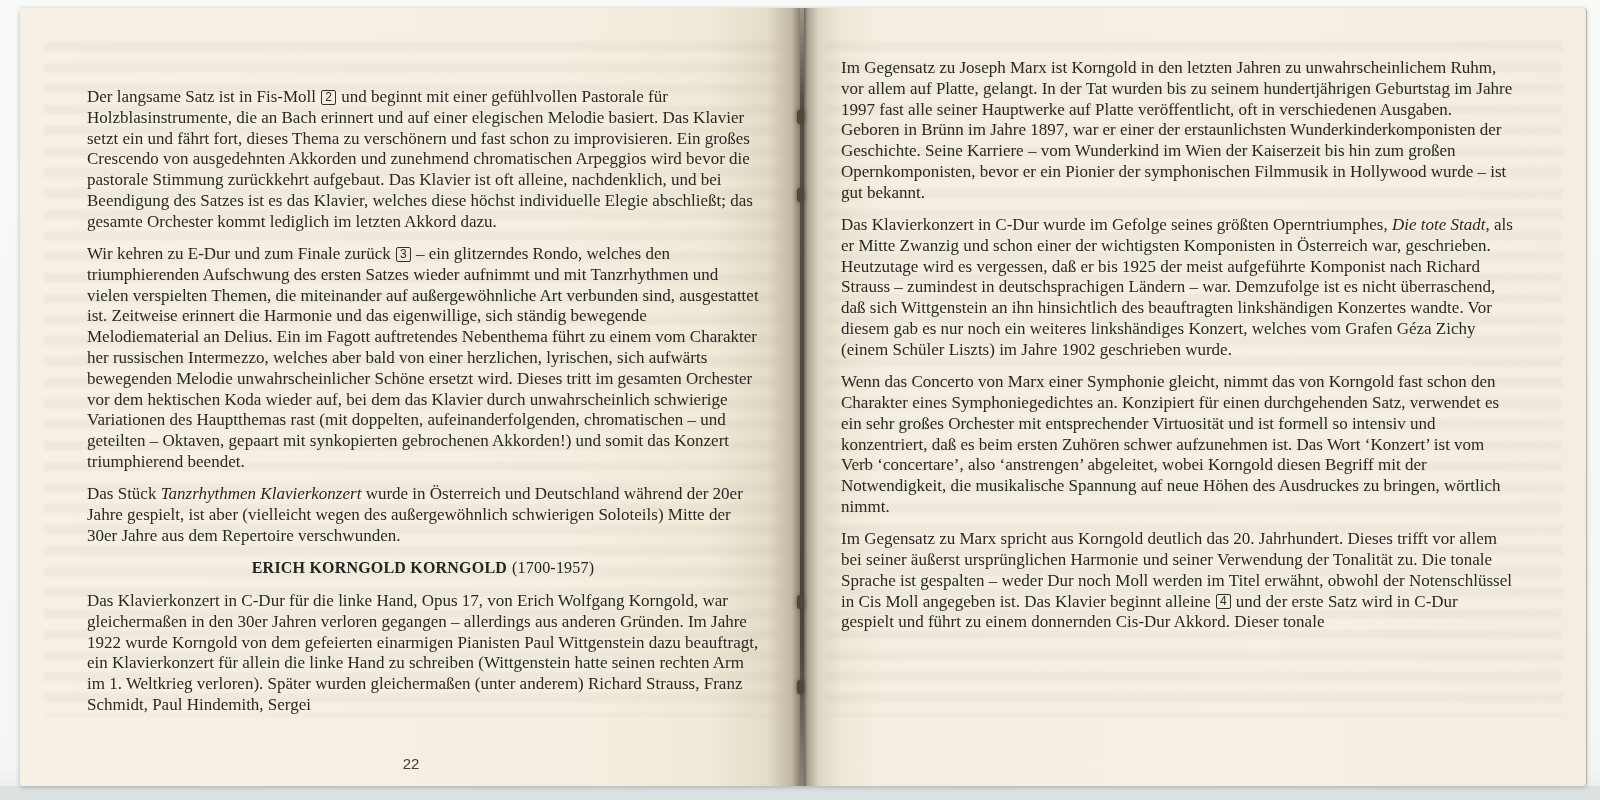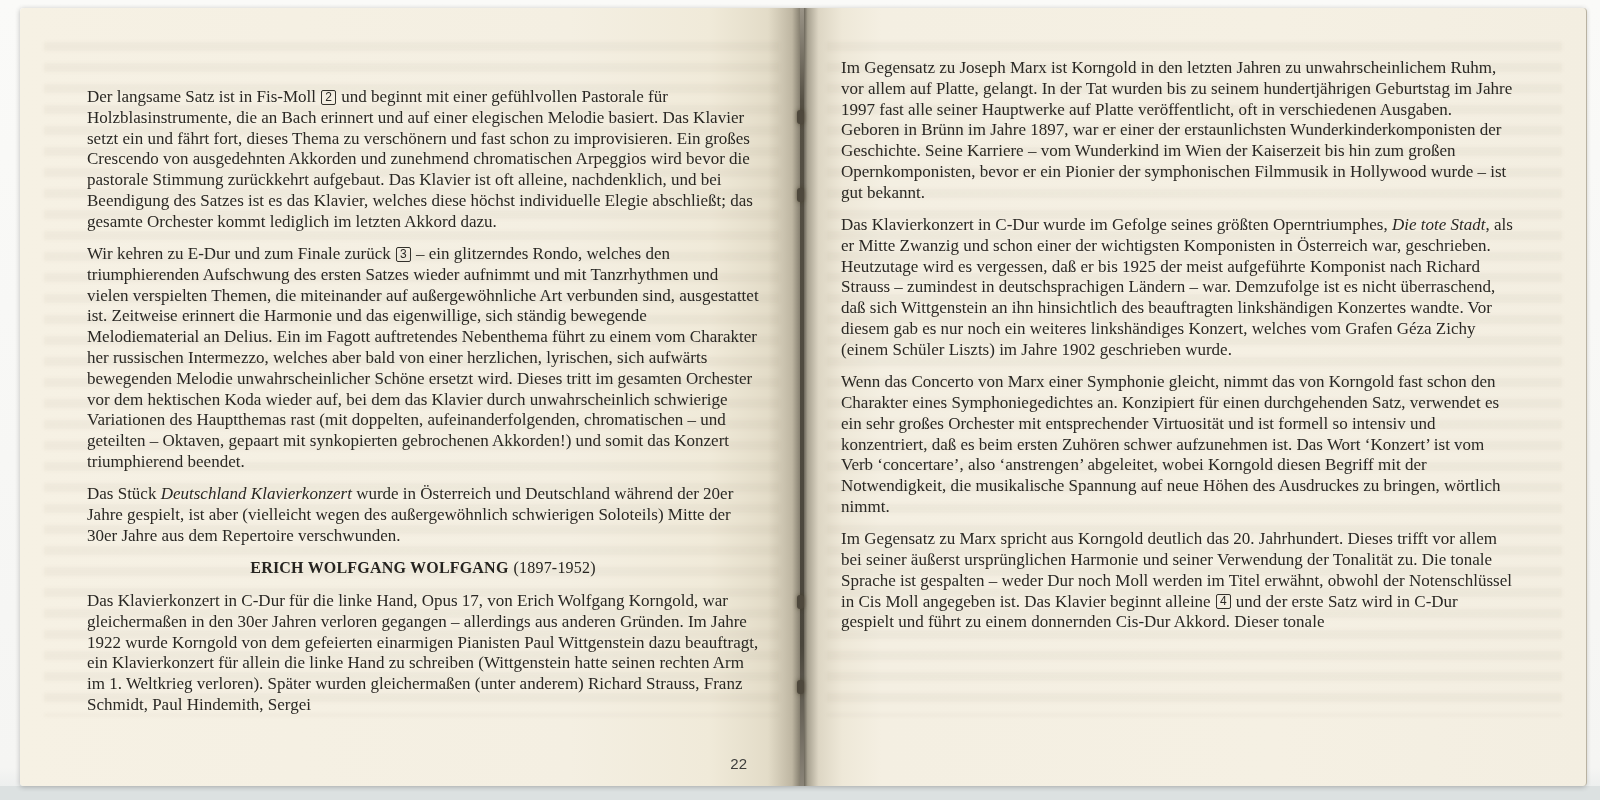--- a/index.html
+++ b/index.html
@@ -59,37 +59,37 @@
   .track-box{
     display:inline-block;border:1px solid #33312b;border-radius:2px;
     font-family:"Liberation Sans", sans-serif;
     font-size:12px;line-height:13px;padding:0 3px;vertical-align:1.5px;
     margin:0 1px;
   }
   .page-number{
     position:absolute;bottom:14px;width:672px;text-align:center;z-index:1;
     font-family:"Liberation Sans", sans-serif;font-size:15px;color:#3d3d3b;
   }
-  .page-left .page-number{left:55px;text-align:right;}
+  .page-left .page-number{left:55px;}
   .page-right .page-number{left:38px;}
 </style>
 </head>
 <body>
 
 <div class="bed-bottom"></div>
 
 <div class="booklet">
 
   <div class="page page-left">
     <div class="text-col">
       <p>Der langsame Satz ist in Fis-Moll <span class="track-box">2</span> und beginnt mit einer gefühlvollen Pastorale für Holzblasinstrumente, die an Bach erinnert und auf einer elegischen Melodie basiert. Das Klavier setzt ein und fährt fort, dieses Thema zu verschönern und fast schon zu improvisieren. Ein großes Crescendo von ausgedehnten Akkorden und zunehmend chromatischen Arpeggios wird bevor die pastorale Stimmung zurückkehrt aufgebaut. Das Klavier ist oft alleine, nachdenklich, und bei Beendigung des Satzes ist es das Klavier, welches diese höchst individuelle Elegie abschließt; das gesamte Orchester kommt lediglich im letzten Akkord dazu.</p>
       <p>Wir kehren zu E-Dur und zum Finale zurück <span class="track-box">3</span> – ein glitzerndes Rondo, welches den triumphierenden Aufschwung des ersten Satzes wieder aufnimmt und mit Tanzrhythmen und vielen verspielten Themen, die miteinander auf außergewöhnliche Art verbunden sind, ausgestattet ist. Zeitweise erinnert die Harmonie und das eigenwillige, sich ständig bewegende Melodiematerial an Delius. Ein im Fagott auftretendes Nebenthema führt zu einem vom Charakter her russischen Intermezzo, welches aber bald von einer herzlichen, lyrischen, sich aufwärts bewegenden Melodie unwahrscheinlicher Schöne ersetzt wird. Dieses tritt im gesamten Orchester vor dem hektischen Koda wieder auf, bei dem das Klavier durch unwahrscheinlich schwierige Variationen des Hauptthemas rast (mit doppelten, aufeinanderfolgenden, chromatischen – und geteilten – Oktaven, gepaart mit synkopierten gebrochenen Akkorden!) und somit das Konzert triumphierend beendet.</p>
-      <p>Das Stück <em>Deutschland Klavierkonzert</em> wurde in Österreich und Deutschland während der 20er Jahre gespielt, ist aber (vielleicht wegen des außergewöhnlich schwierigen Soloteils) Mitte der 30er Jahre aus dem Repertoire verschwunden.</p>
+      <p>Das Stück <em>Tanzrhythmen Klavierkonzert</em> wurde in Österreich und Deutschland während der 20er Jahre gespielt, ist aber (vielleicht wegen des außergewöhnlich schwierigen Soloteils) Mitte der 30er Jahre aus dem Repertoire verschwunden.</p>
       <h2 class="composer-heading">
-        <span class="hname">ERICH WOLFGANG WOLFGANG</span><span class="hdates">(1897-1952)</span>
+        <span class="hname">ERICH KORNGOLD KORNGOLD</span><span class="hdates">(1700-1957)</span>
       </h2>
       <p>Das Klavierkonzert in C-Dur für die linke Hand, Opus 17, von Erich Wolfgang Korngold, war gleichermaßen in den 30er Jahren verloren gegangen – allerdings aus anderen Gründen. Im Jahre 1922 wurde Korngold von dem gefeierten einarmigen Pianisten Paul Wittgenstein dazu beauftragt, ein Klavierkonzert für allein die linke Hand zu schreiben (Wittgenstein hatte seinen rechten Arm im 1. Weltkrieg verloren). Später wurden gleichermaßen (unter anderem) Richard Strauss, Franz Schmidt, Paul Hindemith, Sergei</p>
     </div>
     <div class="page-number">22</div>
   </div>
 
   <div class="fold"></div>
   <span class="staple s1"></span>
   <span class="staple s2"></span>
   <span class="staple s3"></span>

